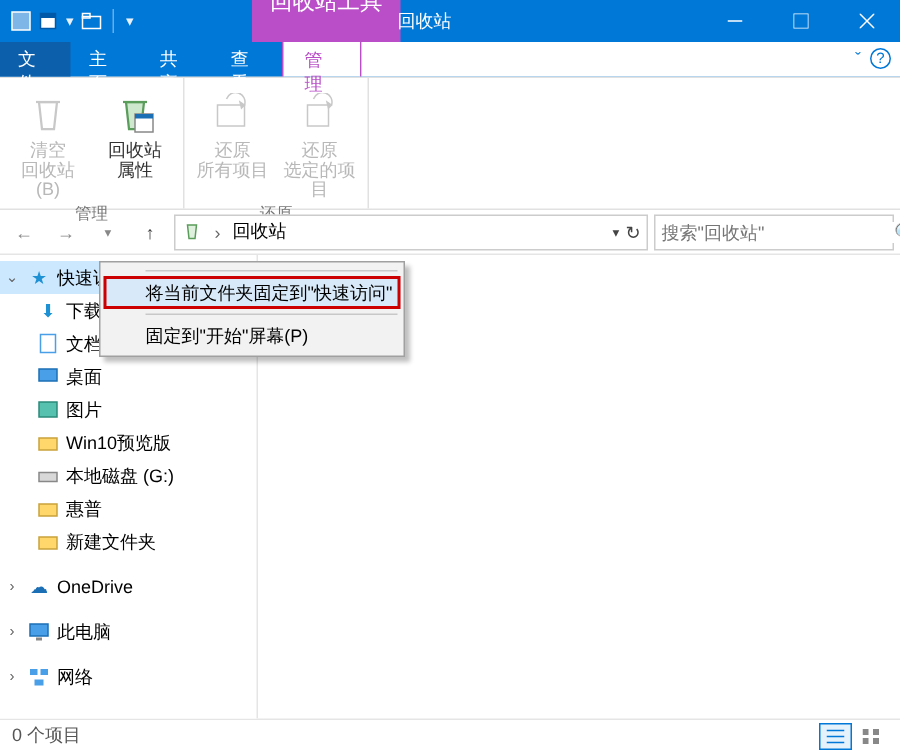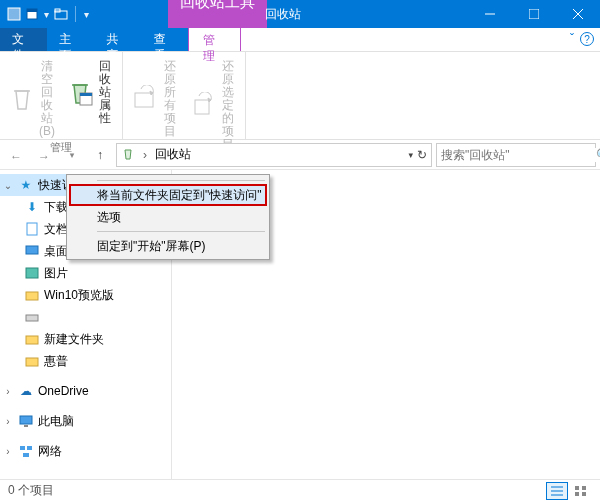--- a/index.html
+++ b/index.html
@@ -15,21 +15,21 @@
   .titlebar .winbtns { margin-left:auto; display:flex; height:100%; }
   .titlebar .winbtn { width:44px; height:100%; display:flex; align-items:center; justify-content:center; }
   .tabrow { height: 24px; background:#0078d7; display:flex; align-items:flex-end; border-bottom:1px solid #e1e1e1; }
   .tabrow .menutab { color:#fff; padding: 4px 12px; height:24px; line-height:16px;font-family:Liberation Serif, serif; }
   .tabrow .menutab.file { background:#0c5fab; }
   .tabrow .ctx-tab { background:#fff; color:#b94ec8; padding:4px 14px; height:24px; line-height:16px; border:1px solid #b94ec8; border-bottom:none; margin-left: -1px;}
   .tabrow .right-area { margin-left:auto; height:24px; display:flex; align-items:center; padding-right:6px; background:#fff; width: 370px; justify-content:flex-end;}
   .ribbon { height: 88px; background:#fff; border-bottom:1px solid #e1e1e1; display:flex; }
   .rgroup { border-right:1px solid #e1e1e1; padding: 4px 8px 2px; display:flex; flex-direction:column; align-items:center; justify-content:space-between;}
   .rgroup .icons { display:flex; gap:10px; flex:1; align-items:flex-start; padding-top:4px;}
-  .bigbtn { display:flex; flex-direction:row; align-items:center; width:48px; gap:2px; }
+  .bigbtn { display:flex; flex-direction:column; align-items:center; width:48px; gap:2px; }
   .bigbtn .ico { width:32px; height:32px; display:flex; align-items:center; justify-content:center;}
   .bigbtn .lbl { text-align:center; line-height:13px; color:#595959;}
   .bigbtn.disabled .lbl { color:#b8b8b8; }
   .bigbtn.disabled svg path, .bigbtn.disabled svg rect { stroke:#c8c8c8; }
   .rgroup .grplabel { color:#777; font-size:11px; padding:2px 0 1px;}
   .addrbar { height:30px; border-bottom:1px solid #e5e5e5; display:flex; align-items:center; padding: 2px 4px; gap:4px;}
   .navbtn { width:24px; height:24px; display:flex; align-items:center; justify-content:center; color:#888;}
   .navbtn.enabled { color:#333; }
   .pathbox { flex:1; height:24px; border:1px solid #ccc; display:flex; align-items:center; padding:0 4px; gap:4px; background:#fff;}
   .pathbox .picon { width:16px; height:16px; }
@@ -245,36 +245,37 @@
           </svg>
         </span>
         <span class="nlabel">Win10预览版</span>
       </div>
     <div class="navitem sub">
         <span class="nicon">
           <svg width="14" height="14">
             <rect x="1" y="5" width="12" height="6" fill="#d8d8d8" stroke="#888"></rect>
           </svg>
         </span>
+        <span class="nlabel">本地磁盘 (G:)</span>
       </div>
     <div class="navitem sub">
         <span class="nicon">
           <svg width="14" height="14">
             <rect x="1" y="4" width="12" height="8" class="ifolder"></rect>
           </svg>
         </span>
+        <span class="nlabel">惠普</span>
+      </div>
+    <div class="navitem sub">
+        <span class="nicon">
+          <svg width="14" height="14">
+            <rect x="1" y="4" width="12" height="8" class="ifolder"></rect>
+          </svg>
+        </span>
         <span class="nlabel">新建文件夹</span>
-      </div>
-    <div class="navitem sub">
-        <span class="nicon">
-          <svg width="14" height="14">
-            <rect x="1" y="4" width="12" height="8" class="ifolder"></rect>
-          </svg>
-        </span>
-        <span class="nlabel">惠普</span>
       </div>
     <div style="height:8px;"></div>
     <div class="navitem root">
         <span class="exp">›</span>
         <span class="nicon" style="color:#1b6fb5;">☁</span>
         <span class="nlabel">OneDrive</span>
       </div>
     <div style="height:8px;"></div>
     <div class="navitem root">
         <span class="exp">›</span>
@@ -324,20 +325,17 @@
         </svg>
       </div>
   </div>
 </div>
 
 <div class="ctxmenu">
   <div class="sep"></div>
   <div class="mi highlight">
       <span>将当前文件夹固定到"快速访问"</span>
     </div>
-  <div class="mi">
-      <span>选项</span>
-    </div>
   <div class="sep"></div>
   <div class="mi">
       <span>固定到"开始"屏幕(P)</span>
     </div>
 </div>
 
 </body></html>

